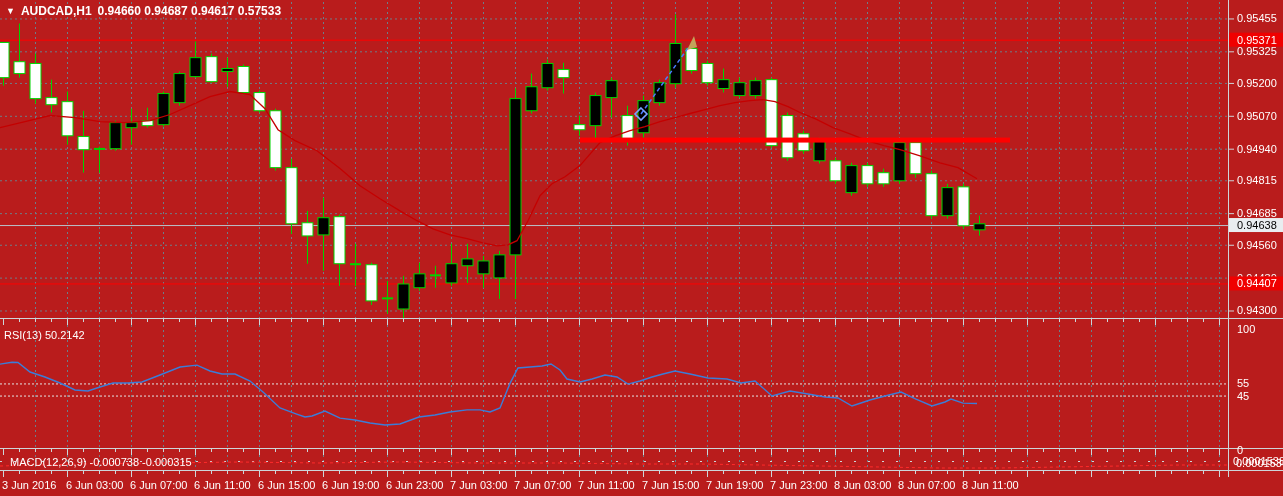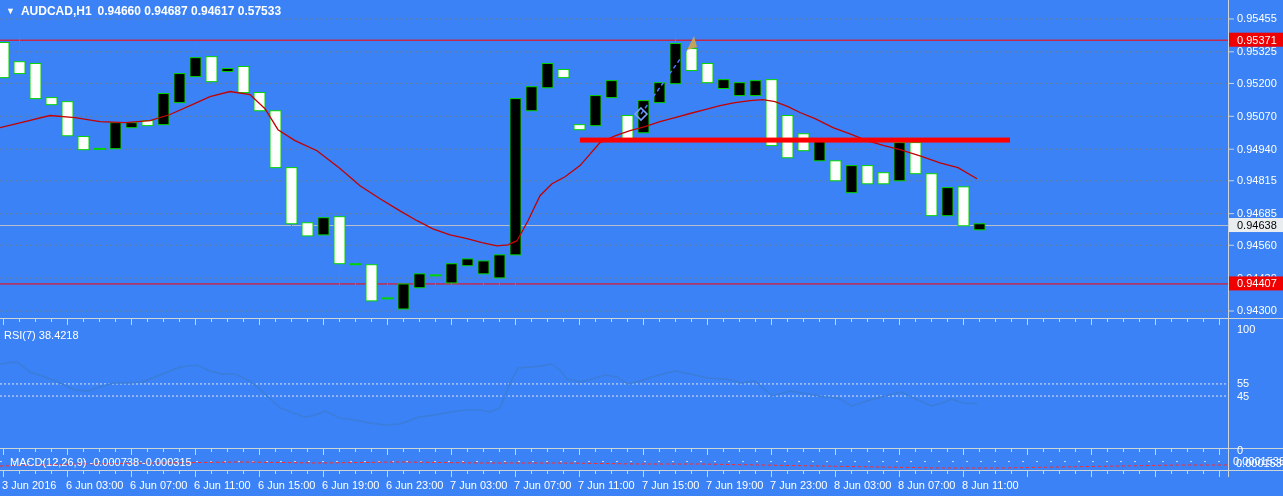--- a/index.html
+++ b/index.html
@@ -1,16 +1,16 @@
 <!DOCTYPE html>
 <html><head>
 <meta charset="utf-8">
 <style>
   html,body{margin:0;padding:0;background:#000;}
-  #app{position:relative;width:1283px;height:496px;background:#3b82f6;overflow:hidden;
+  #app{position:relative;width:1283px;height:496px;background:#b91c1c;overflow:hidden;
        font-family:"Liberation Sans",sans-serif;}
   #chart-svg{position:absolute;left:0;top:0;}
   .overlay{position:absolute;color:#fff;font-size:12px;white-space:nowrap;z-index:5;}
   #titlebar{left:6px;top:4px;display:flex;align-items:center;gap:6px;font-weight:bold;}
   #titlebar .tri{font-size:9px;color:#fff;cursor:pointer;}
   #rsi-label{left:4px;top:329px;font-size:11px;font-weight:normal;}
   #macd-label{left:10px;top:456px;font-size:11px;font-weight:normal;}
   text{font-family:"Liberation Sans",sans-serif;}
 </style>
 </head>
@@ -621,15 +621,15 @@
       <text x="770" y="489" fill="#ffffff" font-size="11px">7 Jun 23:00</text>
       <text x="834" y="489" fill="#ffffff" font-size="11px">8 Jun 03:00</text>
       <text x="898" y="489" fill="#ffffff" font-size="11px">8 Jun 07:00</text>
       <text x="962" y="489" fill="#ffffff" font-size="11px">8 Jun 11:00</text>
     </svg>
   <div class="overlay" id="titlebar">
     <span class="tri">▼</span>
     <span>AUDCAD,H1</span>
     <span>0.94660 0.94687 0.94617 0.57533</span>
   </div>
-  <div class="overlay" id="rsi-label">RSI(7) 38.4218</div>
+  <div class="overlay" id="rsi-label">RSI(13) 50.2142</div>
   <div class="overlay" id="macd-label">MACD(12,26,9) -0.000738 -0.000315</div>
 </div>
 
 </body></html>

